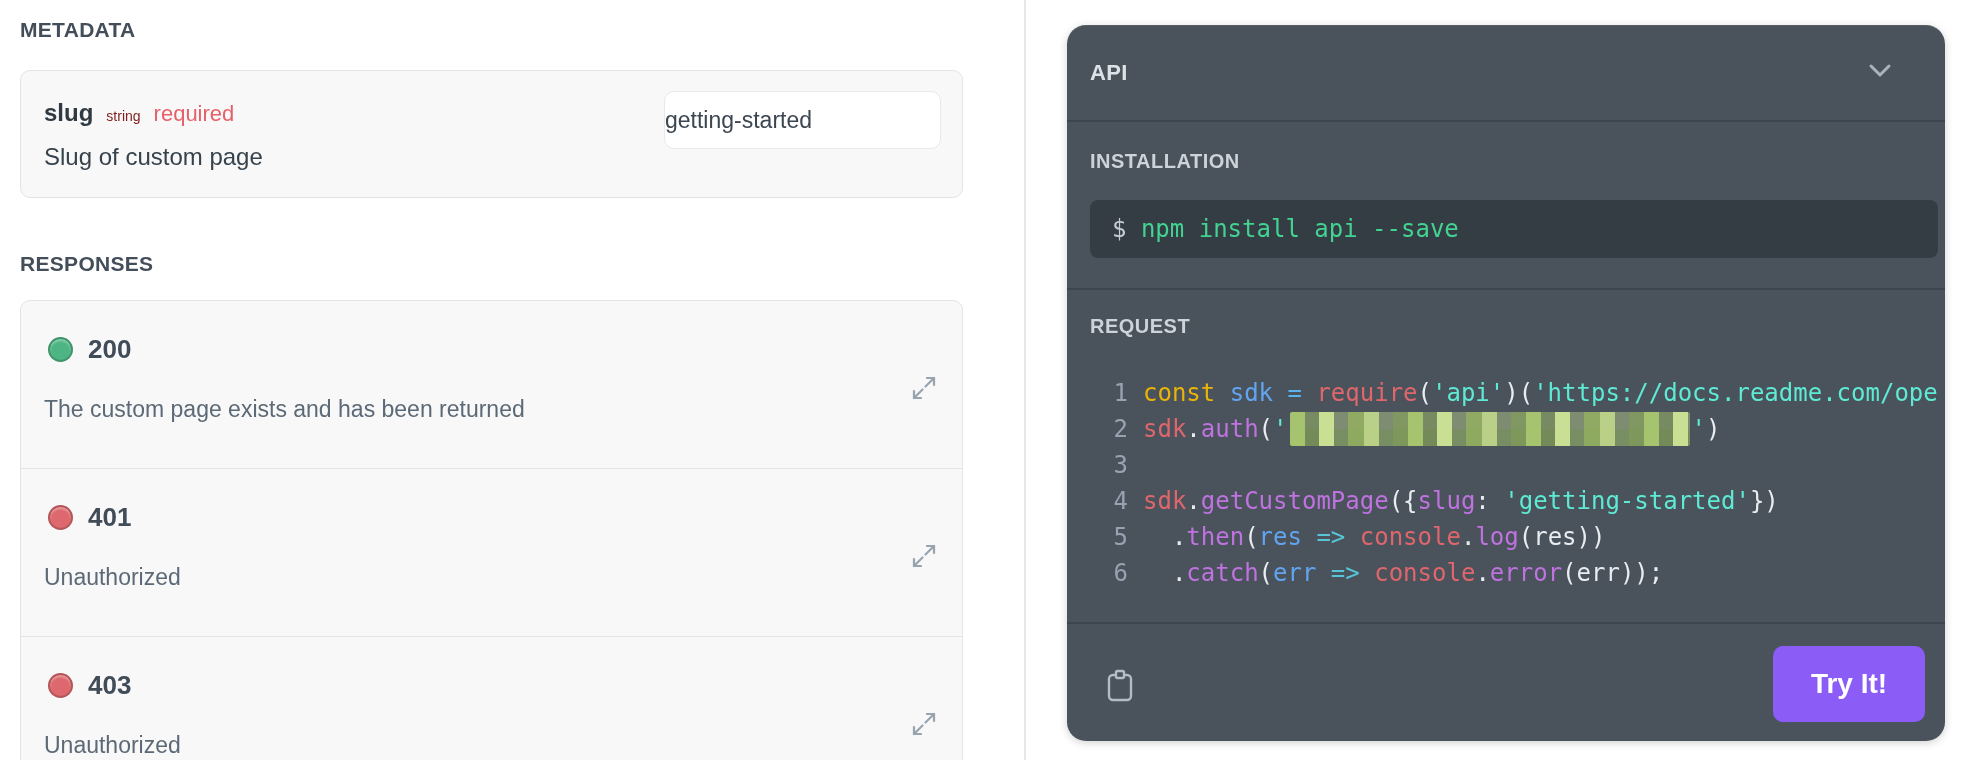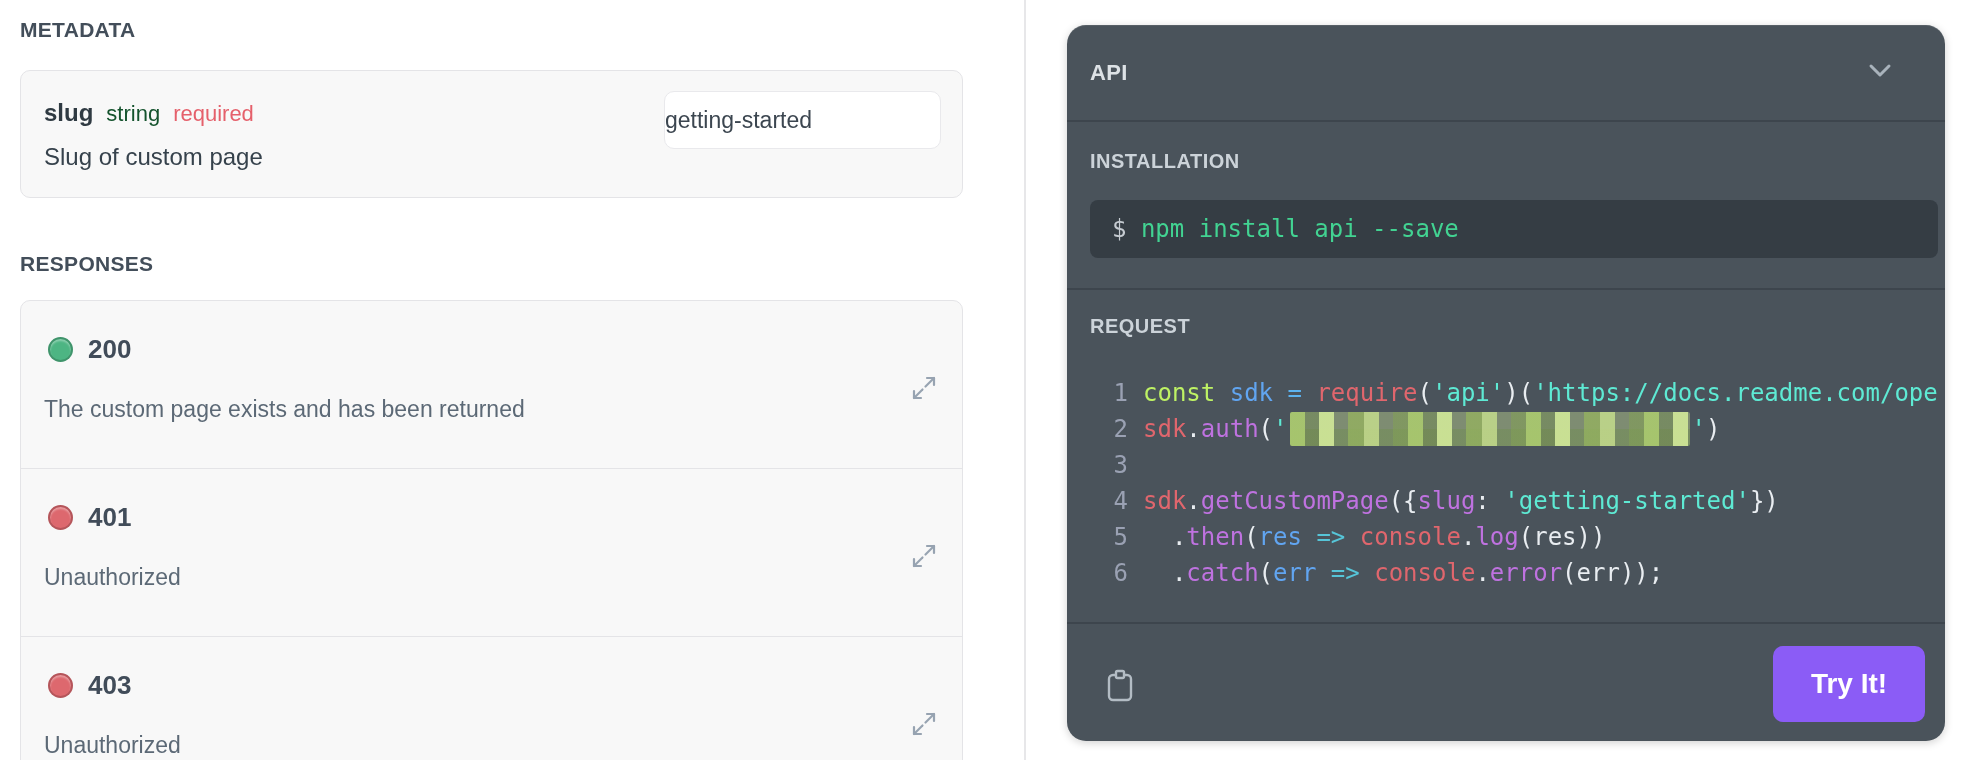--- a/index.html
+++ b/index.html
@@ -9,21 +9,21 @@
   
   .left-col { position:absolute; left:0; top:0; width:1024px; height:760px; background:#fff; }
   .section-heading { position:absolute; left:20px; font-size:21px; font-weight:bold;
                      color:#434e5a; letter-spacing:.3px; }
   .card { position:absolute; left:20px; width:943px; background:#f8f8f8;
           border:1px solid #e4e4e7; border-radius:10px; }
 
   .meta-card { top:70px; height:128px; padding:28px 23px; }
   .param-line { display:flex; align-items:baseline; gap:13px; }
   .param-name { font-size:24px; font-weight:bold; color:#2f3a42; }
-  .param-type { font-size:22px; color:#14532d; }
+  .param-type { font-size:14px; color:#7f1d1d; }
   .param-required { font-size:22px; color:#e5606b; }
   .param-desc { margin-top:16px; font-size:24px; color:#36424c; }
   .param-input { position:absolute; left:643px; top:20px; width:277px; height:58px;
                  background:#fff; border:1px solid #e9e9ec; border-radius:10px;
                  font-size:23px; color:#3c4650; outline:none;
                  font-family:"Liberation Sans", sans-serif; }
 
   .resp-card { top:300px; height:503px; overflow:hidden; }
   .resp-row { position:relative; height:167px; }
   .resp-row + .resp-row { border-top:1px solid #e4e4e7; height:168px; }
@@ -63,21 +63,21 @@
 
   .panel-divider { position:absolute; left:0; top:263px; width:100%; height:2px; background:#3d454d; }
   .request-label { top:290px; }
 
   .code-area { position:absolute; left:0; top:350px; width:878px; height:247px; overflow:hidden;
                font-family:"DejaVu Sans Mono", monospace; font-size:24px; }
   .code-line { height:36px; line-height:36px; white-space:pre; }
   .gutter { display:inline-block; width:61px; text-align:right; color:#9aa1b3;
             -webkit-user-select:none; user-select:none; }
   .code-text { padding-left:15px; }
-  .tok-kw    { color:#bef264; }
+  .tok-kw    { color:#eab308; }
   .tok-var   { color:#61a5f1; }
   .tok-op    { color:#5cb3f0; }
   .tok-obj   { color:#e0666d; }
   .tok-meth  { color:#bf72e0; }
   .tok-str   { color:#5eead4; }
   .tok-arrow { color:#56c5d8; }
   .tok-pn    { color:#e9edf1; }
   .redacted-blur { display:inline-block; width:400px; height:34px; vertical-align:-9px;
     margin:0 2px; image-rendering:pixelated; border-radius:2px;
     background-image:

